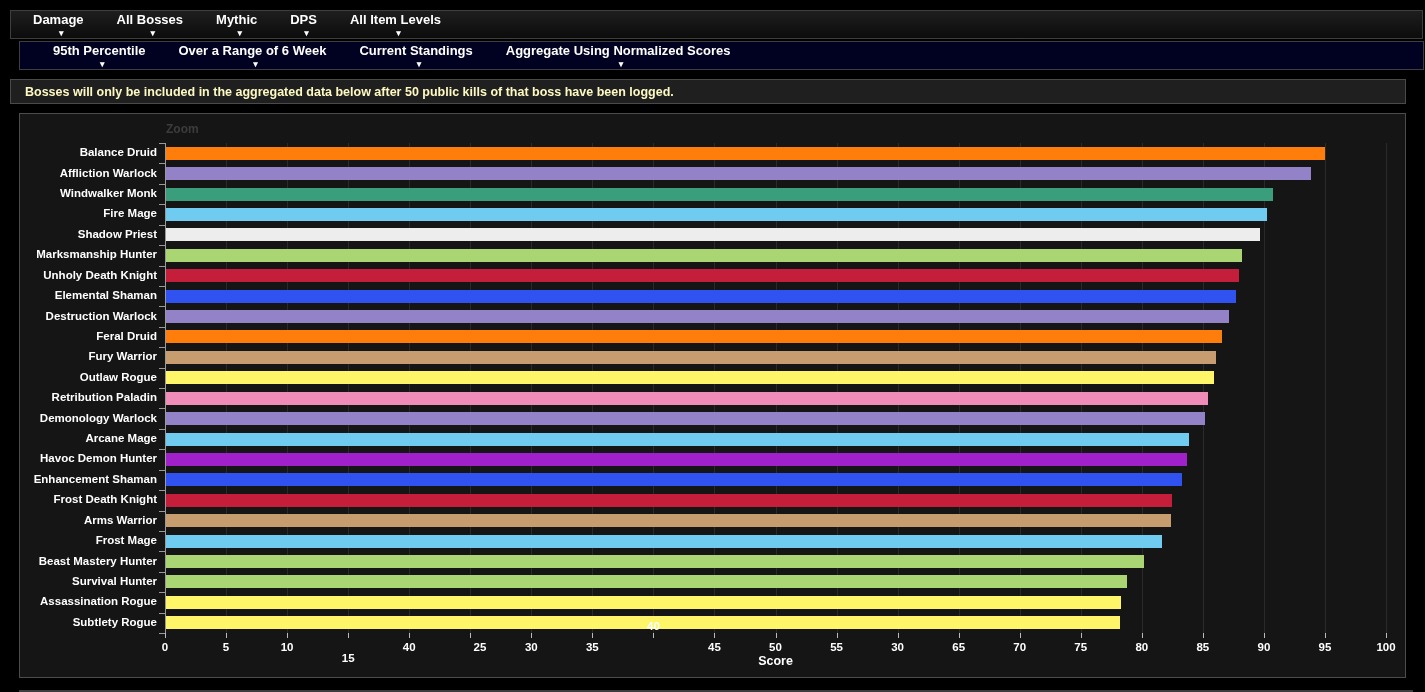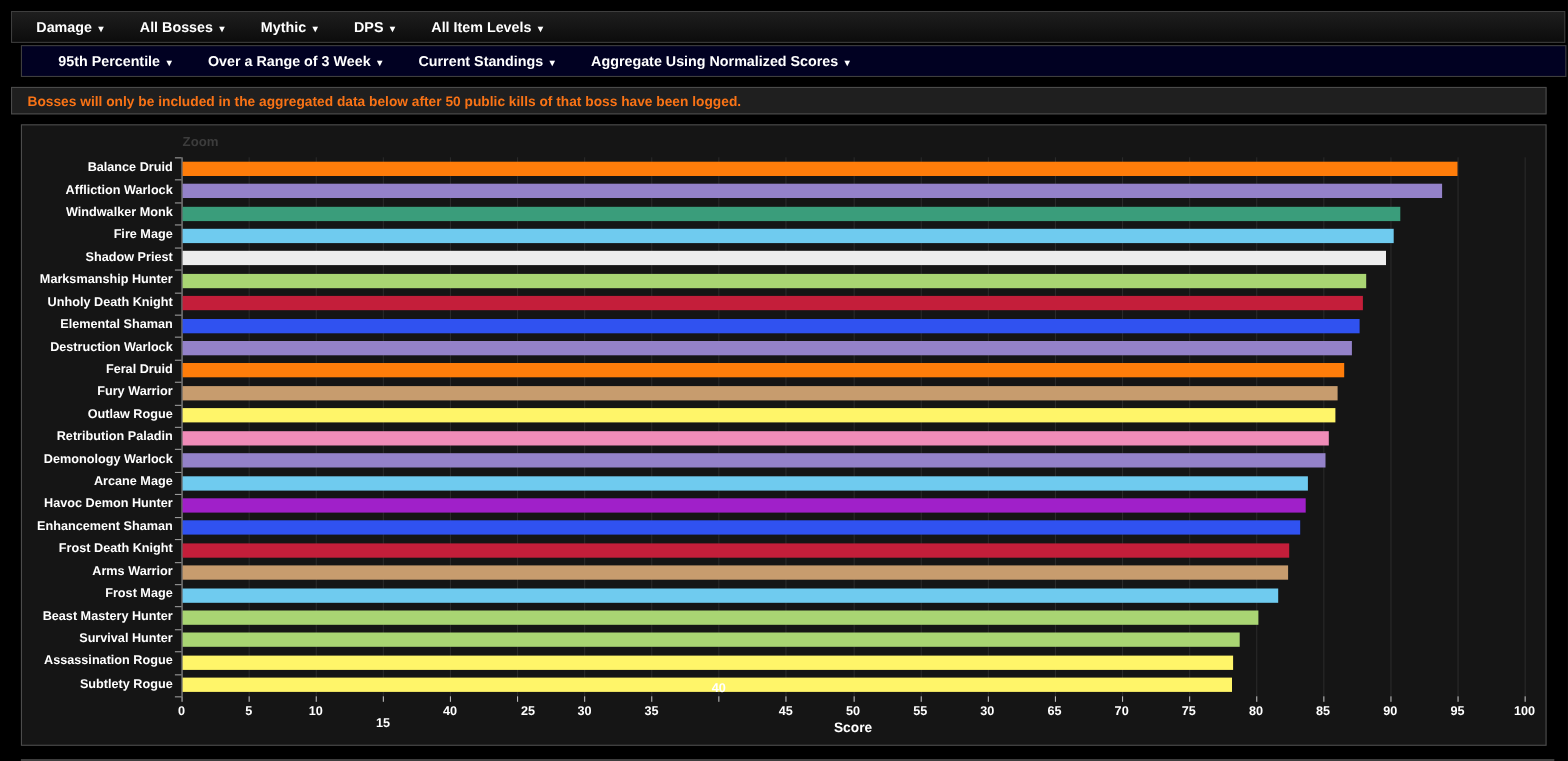--- a/index.html
+++ b/index.html
@@ -16,30 +16,30 @@
     background:linear-gradient(180deg,#1e1e1e 0%,#0c0c0c 100%);
     padding-left:22px; 
   }
   .nav-bar-2 {
     left:19px; top:41px; width:1405px; height:29px;
     background:#010122; padding-left:33px;
   }
   .nav-item {
     display:flex; align-items:center; cursor:pointer;
     font-size:13px; font-weight:bold; white-space:nowrap;
-    margin-right:33px; color:#fff;
+    margin-right:33px; color:#fff;flex-direction:column;
   }
   .caret { font-size:9px; margin-left:6px; position:relative; top:1px; color:#fff; }
 
   
   .notice-bar {
     position:absolute; left:10px; top:79px; width:1396px; height:25px;
     background:#1f1f1f; border:1px solid #4a4a4a;
     display:flex; align-items:center; padding-left:14px;
-    color:#f97316; font-size:12.5px; font-weight:bold;
+    color:#fef9c3; font-size:12.5px; font-weight:bold;
   }
 
   
   .chart-panel {
     position:absolute; left:19px; top:113px; width:1387px; height:565px;
     background:#151515; border:1px solid #4c4c4c;
   }
   .zoom-label {
     position:absolute; left:146px; top:8px;
     color:#3c3c3c; font-size:12px; font-weight:bold;
@@ -97,21 +97,21 @@
       <span class="caret">▾</span>
     </div>
   </div>
 
 <div class="nav-bar nav-bar-2">
     <div class="nav-item">
       <span>95th Percentile</span>
       <span class="caret">▾</span>
     </div>
     <div class="nav-item">
-      <span>Over a Range of 3 Week</span>
+      <span>Over a Range of 6 Week</span>
       <span class="caret">▾</span>
     </div>
     <div class="nav-item">
       <span>Current Standings</span>
       <span class="caret">▾</span>
     </div>
     <div class="nav-item">
       <span>Aggregate Using Normalized Scores</span>
       <span class="caret">▾</span>
     </div>

